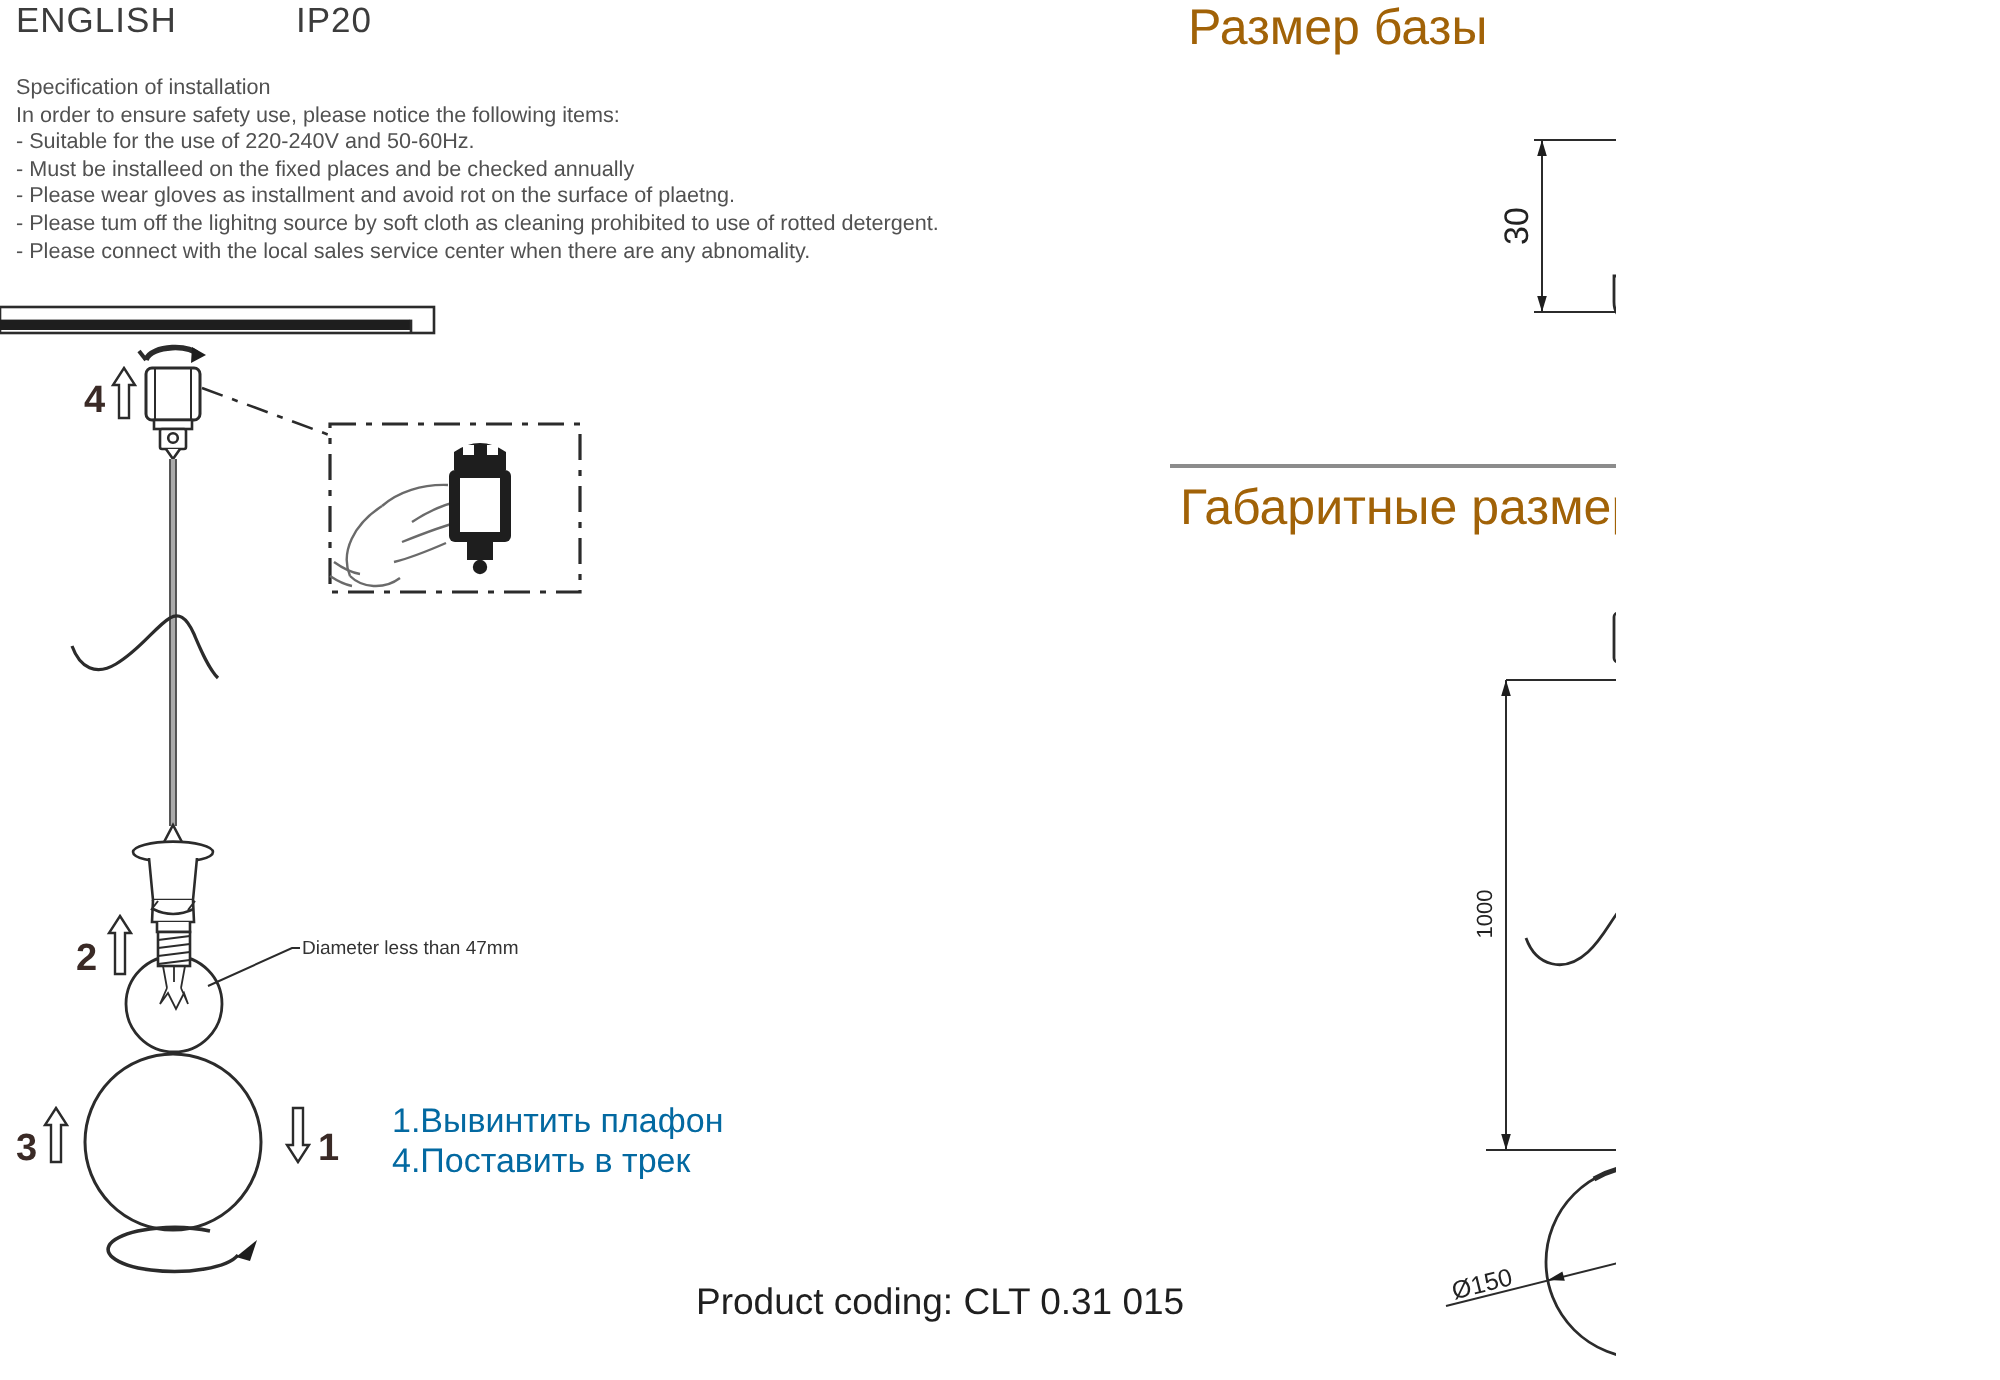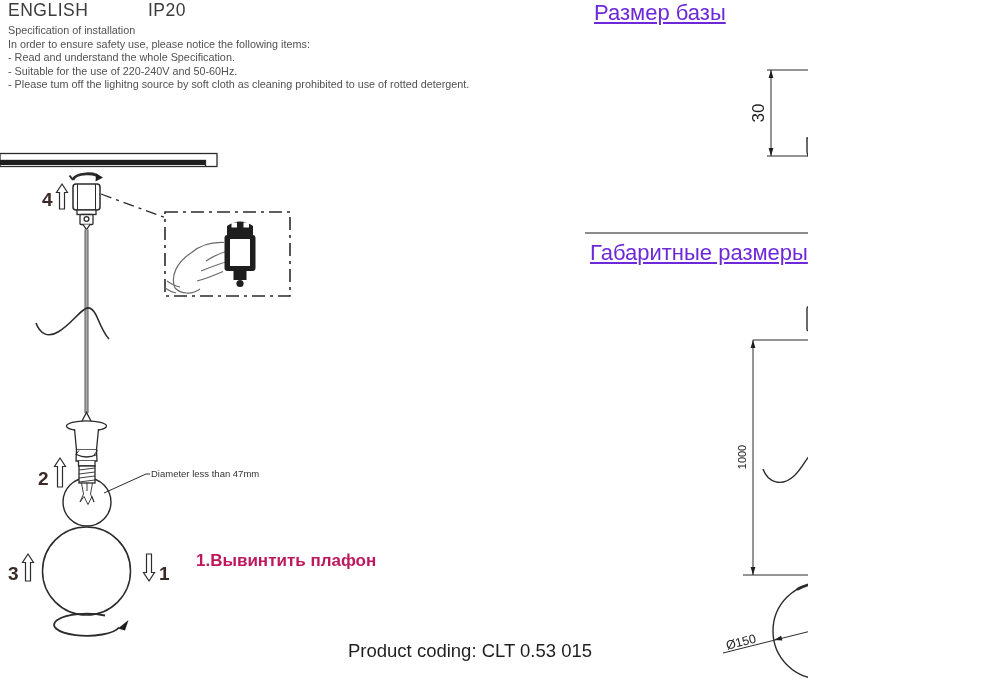--- a/index.html
+++ b/index.html
@@ -1,24 +1,24 @@
 <!DOCTYPE html>
 <html><head>
 <meta charset="utf-8">
 <style>
   html,body{margin:0;padding:0;background:#fff;}
   .page{position:relative;width:808px;height:690px;background:#ffffff;overflow:hidden;
         font-family:"Liberation Sans",sans-serif;color:#3f3f3f;}
   .abs{position:absolute;}
   .lang-header span{position:absolute;top:0;font-size:17.5px;color:#3c3c3c;letter-spacing:.5px;white-space:nowrap;}
   .lang-en{left:8px;} .lang-ip{left:148px;}
-  .spec{left:8px;top:24px;font-size:10.8px;line-height:13.6px;color:#515151;white-space:nowrap;}
-  .ru-steps{left:196px;top:551px;font-size:17px;font-weight:700;line-height:20px;color:#be185d;white-space:nowrap;}
+  .spec{left:8px;top:38px;font-size:10.8px;line-height:13.6px;color:#515151;white-space:nowrap;}
+  .ru-steps{left:196px;top:551px;font-size:17px;font-weight:400;line-height:20px;color:#0369a1;white-space:nowrap;}
   .product{left:348px;top:640px;font-size:18.5px;color:#1f1f1f;white-space:nowrap;}
-  .section-title{font-size:22px;color:#6d28d9;white-space:nowrap;text-decoration:underline;}
+  .section-title{font-size:25px;color:#a16207;white-space:nowrap;}
   .title-base{left:594px;top:0px;}
   .title-overall{left:590px;top:240px;}
   .divider{left:585px;top:232px;width:379px;height:2px;background:#8c8c8c;}
   svg{position:absolute;overflow:visible;}
   svg text{font-family:"Liberation Sans",sans-serif;fill:#222;}
   .dimtxt{font-size:11px;}
   .dimtxt-big{font-size:17px;}
   .stepnum{font-size:19px;font-weight:700;fill:#3a2a26;}
   .note{font-size:9.5px;fill:#333;}
 </style>
@@ -29,23 +29,25 @@
 
   <div class="lang-header">
     <span class="lang-en">ENGLISH</span>
     <span class="lang-ip">IP20</span>
   </div>
 
   <div class="abs spec">
     <div>Specification of installation</div>
     <div>In order to ensure safety use, please notice the following items:</div>
     <div>
-        <div>- Read and understand the whole Specification.</div>
         <div>- Suitable for the use of 220-240V and 50-60Hz.</div>
+        <div>- Must be installeed on the fixed places and be checked annually</div>
+        <div>- Please wear gloves as installment and avoid rot on the surface of plaetng.</div>
         <div>- Please tum off the lighitng source by soft cloth as cleaning prohibited to use of rotted detergent.</div>
+        <div>- Please connect with the local sales service center when there are any abnomality.</div>
       </div>
   </div>
 
   <svg style="left:0;top:150px" width="300" height="500" viewBox="0 0 300 500">
     <g stroke="#2b2b2b" fill="none" stroke-width="1.3">
 
       <g>
         <rect x="0" y="3.5" width="217" height="13" fill="#fff"></rect>
         <rect x="0" y="9.8" width="205" height="5.2" fill="#1e1e1e" stroke="none"></rect>
         <line x1="205.5" y1="9.8" x2="205.5" y2="16.5"></line>
@@ -138,25 +140,26 @@
     </g>
     <text class="stepnum" x="42" y="56">4</text>
     <text class="stepnum" x="38" y="335">2</text>
     <text class="stepnum" x="8" y="430">3</text>
     <text class="stepnum" x="159" y="430">1</text>
     <text class="note" x="151" y="327">Diameter less than 47mm</text>
   </svg>
 
   <div class="abs ru-steps">
       <div>1.Вывинтить плафон</div>
+      <div>4.Поставить в трек</div>
     </div>
 
   <div class="abs product">
     <span>Product coding:</span>
-    <span>CLT 0.53 015</span>
+    <span>CLT 0.31 015</span>
   </div>
 
   <div class="abs section-title title-base">Размер базы</div>
   <div class="abs divider"></div>
   <div class="abs section-title title-overall">Габаритные размеры</div>
 
   <svg style="left:750px;top:30px" width="220" height="190" viewBox="0 0 220 190">
     <g stroke="#2b2b2b" fill="none" stroke-width="1.4">
 
       <g>

